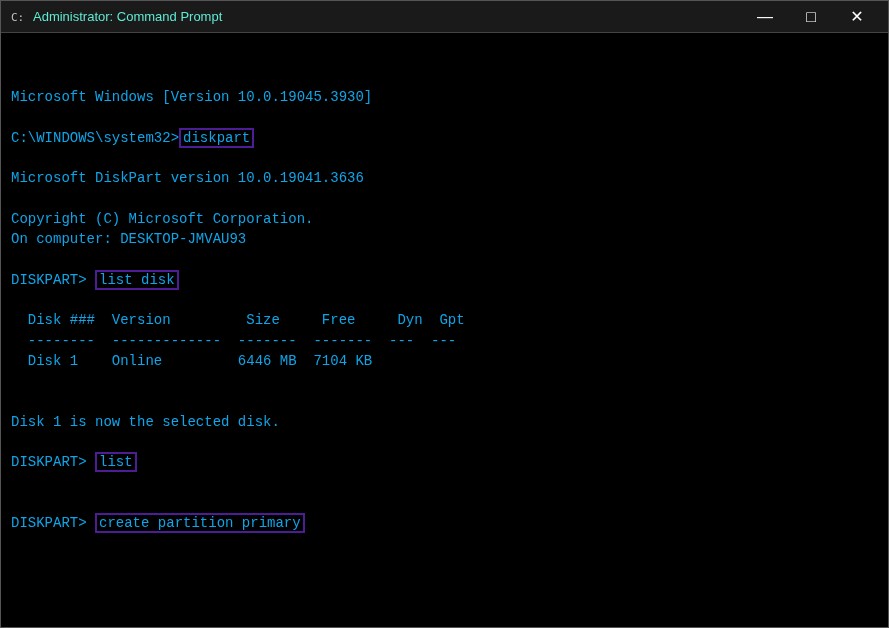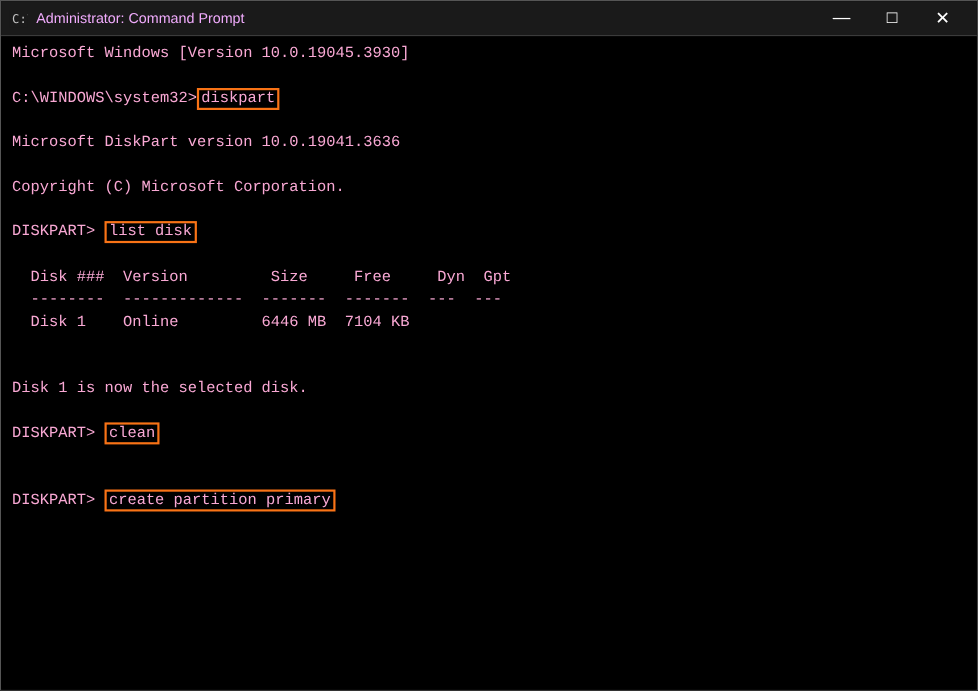--- a/index.html
+++ b/index.html
@@ -37,21 +37,21 @@
       height: 16px;
       margin-right: 8px;
       display: flex;
       align-items: center;
       justify-content: center;
       flex-shrink: 0;
     }
 
     .title-bar-text {
       flex: 1;
-      color: #f0abfc;
+      color: #5eead4;
       font-size: 13px;
       font-family: 'Segoe UI', sans-serif;
     }
 
     .title-bar-controls {
       display: flex;
       gap: 0;
     }
 
     .title-btn {
@@ -68,31 +68,32 @@
       font-family: 'Segoe UI', sans-serif;
     }
 
     .console-body {
       background: #000;
       flex: 1;
       padding: 6px 10px;
       overflow: hidden;
       font-size: 14px;
       line-height: 1.4;
-      color: #f9a8d4;
+      color: #0ea5e9;
+      margin-top: 48px;
     }
 
     .line {
       white-space: pre;
       line-height: 1.45;
     }
 
     .highlight-box {
       display: inline;
-      border: 2px solid #f97316;
+      border: 2px solid #4c1d95;
       padding: 0 2px;
     }
   </style>
 </head>
 <body>
 
 <div class="window">
   <div class="title-bar">
     <div class="title-bar-icon">
       <svg width="16" height="16" viewBox="0 0 16 16">
@@ -118,20 +119,21 @@
     <div class="line"><span>C:\WINDOWS\system32&gt;<span class="highlight-box">diskpart</span></span></div>
 
     <div class="line">&nbsp;</div>
 
     <div class="line"><span>Microsoft DiskPart version 10.0.19041.3636</span></div>
 
     <div class="line">&nbsp;</div>
 
     <div class="line"><span>Copyright (C) Microsoft Corporation.</span></div>
 
+    <div class="line"><span>On computer: DESKTOP-JMVAU93</span></div>
 
     <div class="line">&nbsp;</div>
 
     <div class="line"><span>DISKPART&gt; <span class="highlight-box">list disk</span></span></div>
 
     <div class="line">&nbsp;</div>
 
     <div class="line"><span>  Disk ###  Version         Size     Free     Dyn  Gpt</span></div>
 
     <div class="line"><span>  --------  -------------  -------  -------  ---  ---</span></div>
@@ -141,21 +143,21 @@
 
     <div class="line">&nbsp;</div>
 
 
     <div class="line">&nbsp;</div>
 
     <div class="line"><span>Disk 1 is now the selected disk.</span></div>
 
     <div class="line">&nbsp;</div>
 
-    <div class="line"><span>DISKPART&gt; <span class="highlight-box">clean</span></span></div>
+    <div class="line"><span>DISKPART&gt; <span class="highlight-box">list</span></span></div>
 
     <div class="line">&nbsp;</div>
 
 
     <div class="line">&nbsp;</div>
 
     <div class="line"><span>DISKPART&gt; <span class="highlight-box">create partition primary</span></span></div>
 
     <div class="line">&nbsp;</div>
 

